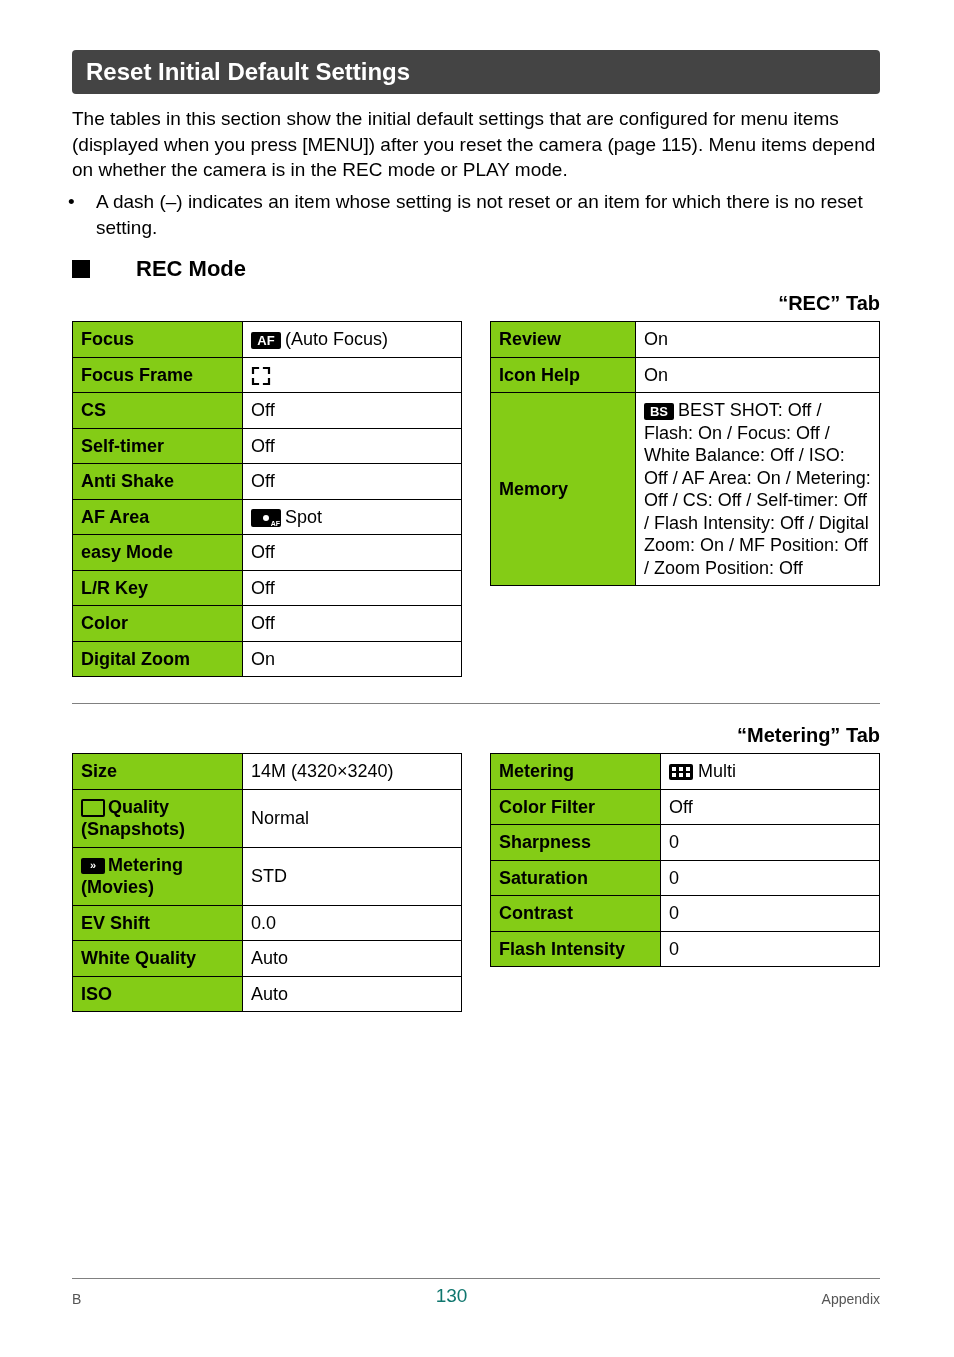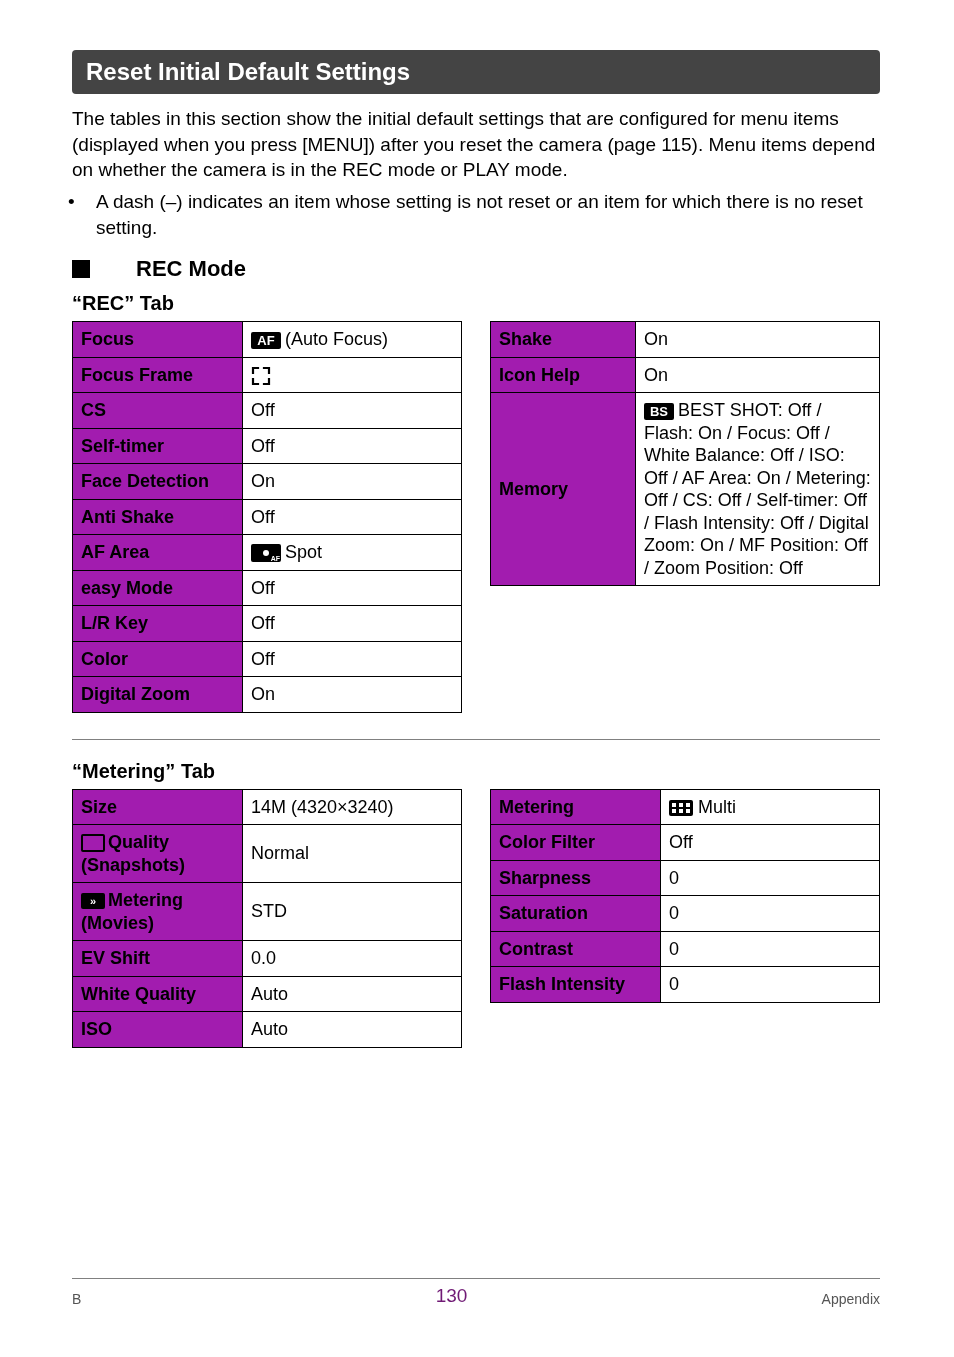--- a/index.html
+++ b/index.html
@@ -58,20 +58,21 @@
     margin-right: 10px;
   }
   .sub-head-text {
     font-weight: bold;
     font-size: 22px;
   }
   .tab-title {
     font-weight: bold;
     font-size: 20px;
     margin: 10px 0 6px 0;
+    text-align: right;
   }
   .two-col {
     display: flex;
     justify-content: space-between;
     align-items: flex-start;
   }
   .col {
     width: 390px;
   }
   table.spec {
@@ -83,21 +84,21 @@
   table.spec col.val { width: auto; }
   table.spec td {
     border: 1.5px solid #000;
     padding: 6px 8px;
     font-size: 18px;
     line-height: 1.25;
     vertical-align: middle;
     overflow-wrap: break-word;
   }
   table.spec td.key {
-    background: #a21caf;
+    background: #84cc16;
     font-weight: bold;
     margin-top: 24px;
   }
   .icon-box {
     display: inline-flex;
     align-items: center;
     justify-content: center;
     background: #000;
     color: #fff;
     font-weight: bold;
@@ -161,21 +162,21 @@
     display: flex;
     align-items: flex-end;
     justify-content: space-between;
     font-size: 14px;
     color: #555;
     border-top: 1px solid #808080;
     padding-top: 6px;
   }
   .footer .center {
     font-size: 19px;
-    color: #701a75;
+    color: #0f766e;
   }
 </style>
 </head>
 <body>
 
 <div class="page">
 
   <div class="section-title-bar">Reset Initial Default Settings</div>
 
   <p class="body-text">The tables in this section show the initial default settings that are configured for menu items (displayed when you press [MENU]) after you reset the camera (page 115). Menu items depend on whether the camera is in the REC mode or PLAY mode.</p>
@@ -220,24 +221,20 @@
           </tr>
           <tr>
             <td class="key">CS</td>
             <td>Off</td>
           </tr>
           <tr>
             <td class="key">Self-timer</td>
             <td>Off</td>
           </tr>
           <tr>
-            <td class="key">Face Detection</td>
-            <td>On</td>
-          </tr>
-          <tr>
             <td class="key">Anti Shake</td>
             <td>Off</td>
           </tr>
           <tr>
             <td class="key">AF Area</td>
             <td>
               <span class="spot-icon">
                 <span class="dot"></span>
                   <span class="af">AF</span>
               </span><span>Spot</span>
@@ -264,21 +261,21 @@
     </div>
 
     <div class="col">
       <table class="spec">
         <colgroup>
             <col class="key" style="width:145px">
             <col class="val">
           </colgroup>
         <tbody>
           <tr>
-            <td class="key">Shake</td>
+            <td class="key">Review</td>
             <td>On</td>
           </tr>
           <tr>
             <td class="key">Icon Help</td>
             <td>On</td>
           </tr>
           <tr>
             <td class="key">Memory</td>
             <td>
               <span class="icon-box">BS</span><span>BEST SHOT: Off / Flash: On / Focus: Off / White Balance: Off / ISO: Off / AF Area: On / Metering: Off / CS: Off / Self-timer: Off / Flash Intensity: Off / Digital Zoom: On / MF Position: Off / Zoom Position: Off</span>

